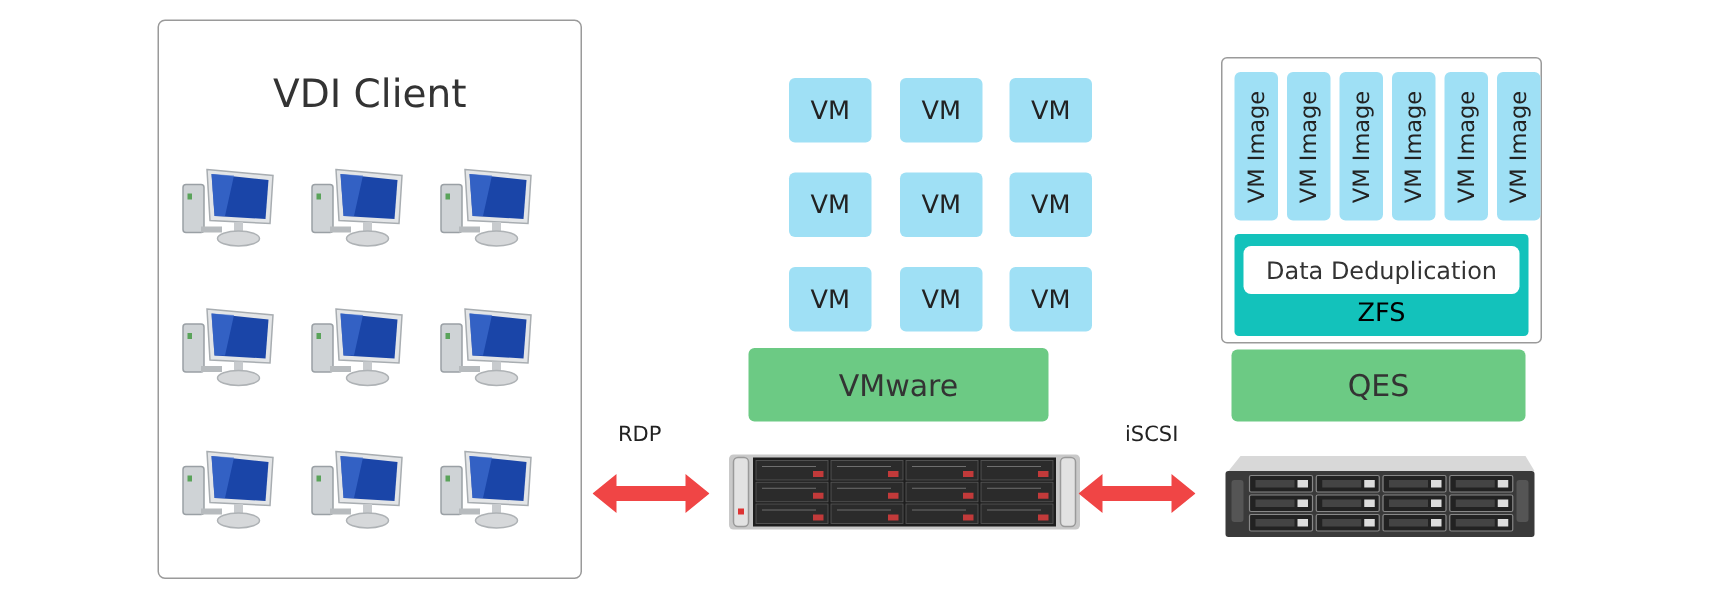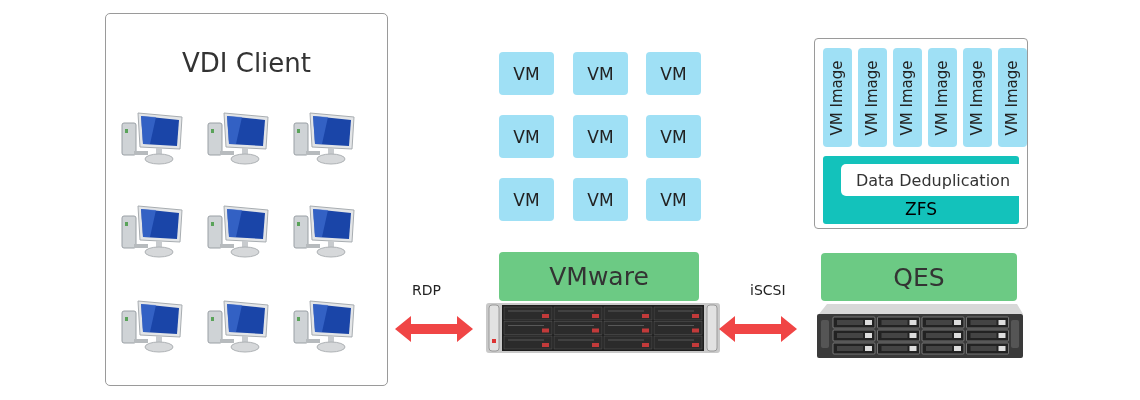--- a/index.html
+++ b/index.html
@@ -8,33 +8,33 @@
   .abs { position: absolute; }
 
   
   #vdi-panel { left: 105px; top: 13px; width: 283px; height: 373px; border: 1.5px solid #9a9a9a;
                border-radius: 5px; background: #fff; }
   #vdi-title { left: 0; top: 34px; width: 100%; text-align: center; font-size: 26px; color: #333; }
   .pc { position: absolute; width: 68px; height: 58px; }
 
   
   .vm { position: absolute; width: 55px; height: 43px; background: #9fe0f5; border-radius: 4px;
-        display: flex; align-items: center; justify-content: center; font-size: 17px; color: #222; }
+        display: flex; align-items: center; justify-content: center; font-size: 17px; color: #222; margin-left: 27px; }
   .bar-green { position: absolute; background: #6cca84; border-radius: 4px; display: flex;
-               align-items: center; justify-content: center; font-size: 25px; color: #333; margin-top: 20px; }
+               align-items: center; justify-content: center; font-size: 20px; color: #333; }
 
   
   #storage-box { left: 814px; top: 38px; width: 214px; height: 191px; border: 1.5px solid #9a9a9a;
                  border-radius: 4px; background: #fff; }
   .vmimg { position: absolute; top: 9px; width: 29px; height: 99px; background: #9fe0f5; border-radius: 4px;
            display: flex; align-items: center; justify-content: center; }
   .vmimg span { transform: rotate(-90deg); white-space: nowrap; font-size: 15px; color: #222; display: block; }
   #zfs { left: 8px; top: 117px; width: 196px; height: 68px; background: #13c2bb; border-radius: 3px; }
   #dedup { left: 6px; top: 8px; width: 184px; height: 32px; background: #fff; border-radius: 5px;
-           display: flex; align-items: center; justify-content: center; font-size: 16px; color: #333; margin-left: 12px; }
+           display: flex; align-items: center; justify-content: center; font-size: 16px; color: #333; }
   #zfs-label { left: 0; top: 43px; width: 100%; text-align: center; font-size: 17px; color: #000000; }
 
   .proto { position: absolute; font-size: 14px; color: #222; }
   .arrow { position: absolute; }
   .server { position: absolute; }
 </style>
 </head>
 <body>
 
 <div id="vdi-panel" class="abs">

